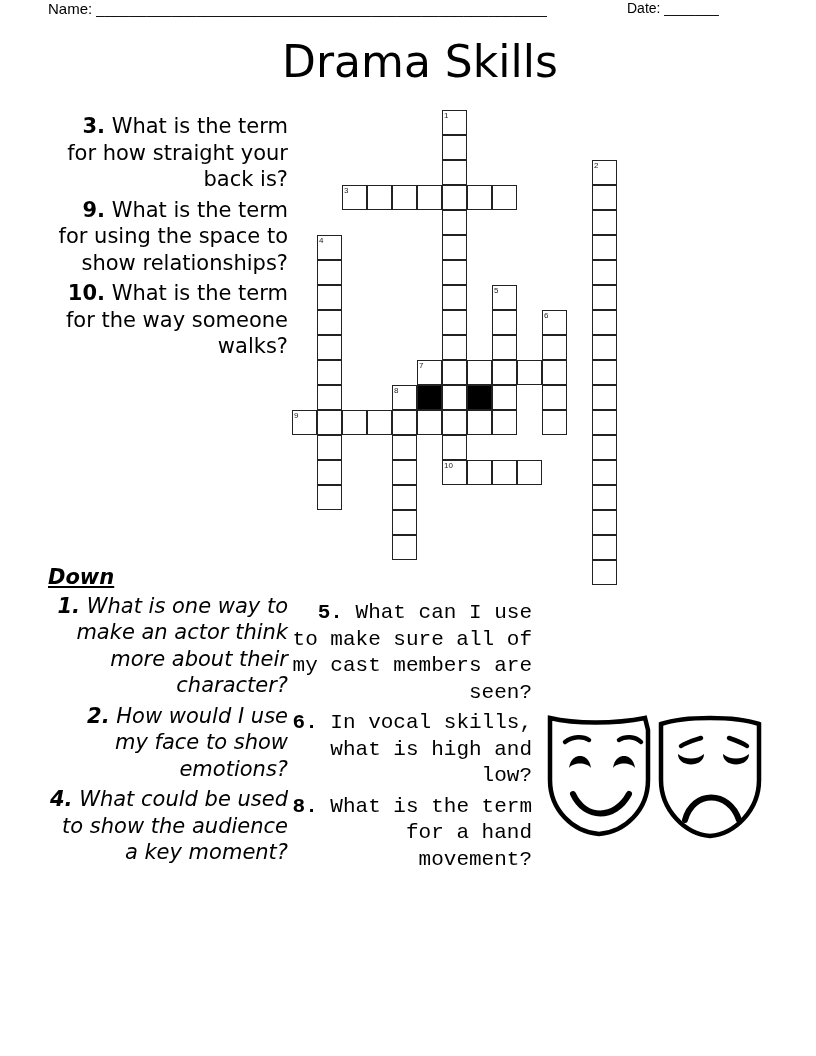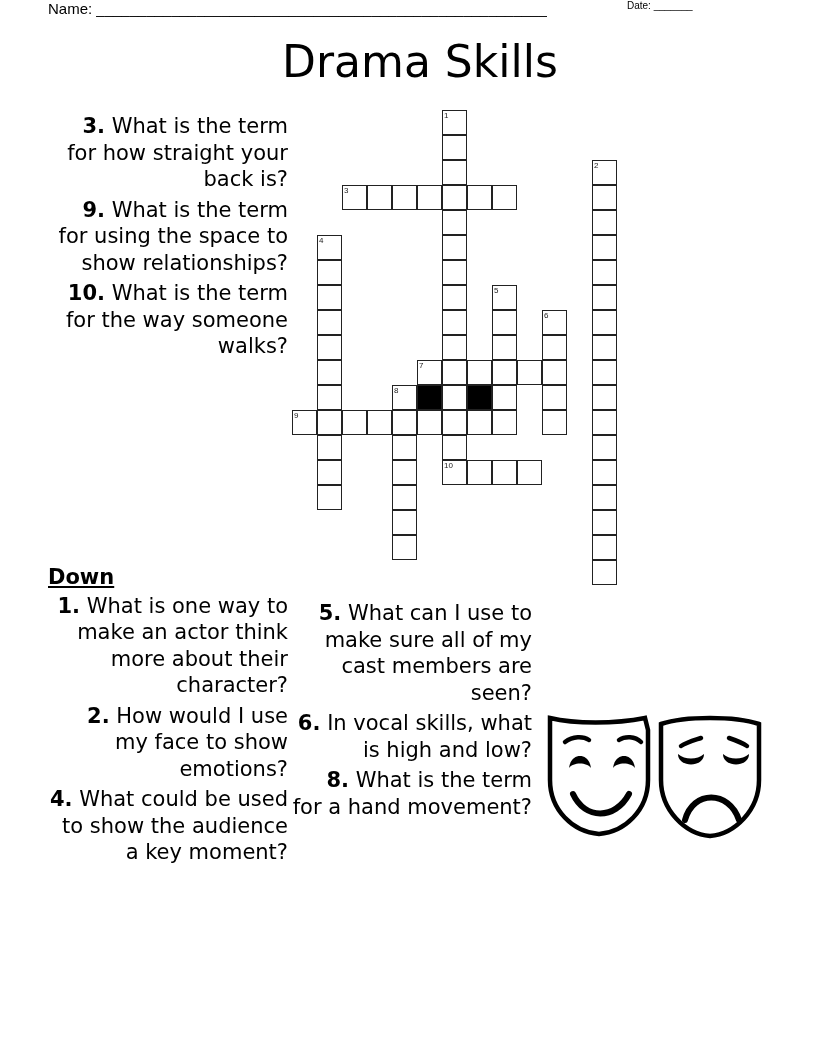--- a/index.html
+++ b/index.html
@@ -1,26 +1,26 @@
 <!DOCTYPE html>
 <html><head>
 <meta charset="utf-8">
 <style>
   html, body { margin:0; padding:0; background:#ffffff; }
   body { width:816px; height:1056px; position:relative; overflow:hidden; font-family:"DejaVu Sans", sans-serif; color:#000; }
   .name-field { position:absolute; top:0; left:48px; font-family:"Liberation Sans", sans-serif; font-size:15px; white-space:nowrap; }
-  .date-field { position:absolute; top:0; left:627px; font-family:"Liberation Sans", sans-serif; font-size:10px; white-space:nowrap; }
+  .date-field { position:absolute; top:0; left:627px; font-family:"Liberation Sans", sans-serif; font-size:14px; white-space:nowrap; }
   .title { position:absolute; top:36px; left:0; width:816px; text-align:center; font-size:44px; font-family:"DejaVu Sans", sans-serif; font-weight:normal; letter-spacing:0px;padding-left:12px; }
   .clues { position:absolute; font-size:21px; line-height:26.5px; }
   .clues .heading { font-weight:bold; text-decoration:underline; margin-bottom:2px; display:block; }
   .clue { margin-bottom:4px;text-align:right; }
   .clue .num { font-weight:bold; }
   .across { left:48px; top:113px; width:240px; }
-  .down-left { left:48px; top:564px; width:240px; }
-  .down-right { left:292px; top:600px; width:240px; }
+  .down-left { left:48px; top:564px; width:240px;font-style:italic; }
+  .down-right { left:292px; top:600px; width:240px;font-family:Liberation Mono, monospace; }
   .grid { position:absolute; left:0; top:0; }
   .cell { position:absolute; width:25px; height:25px; box-sizing:border-box; border:1.5px solid #222; background:#fff; }
   .cell.black { background:#000; }
   .cell .n { position:absolute; top:0px; left:1px; font-family:"Liberation Sans", sans-serif; font-size:8px; line-height:9px; color:#222; }
   .masks { position:absolute; left:545px; top:710px; width:220px; height:130px; }
 </style>
 </head>
 <body>
 
 <div class="name-field">Name: ______________________________________________________</div>

